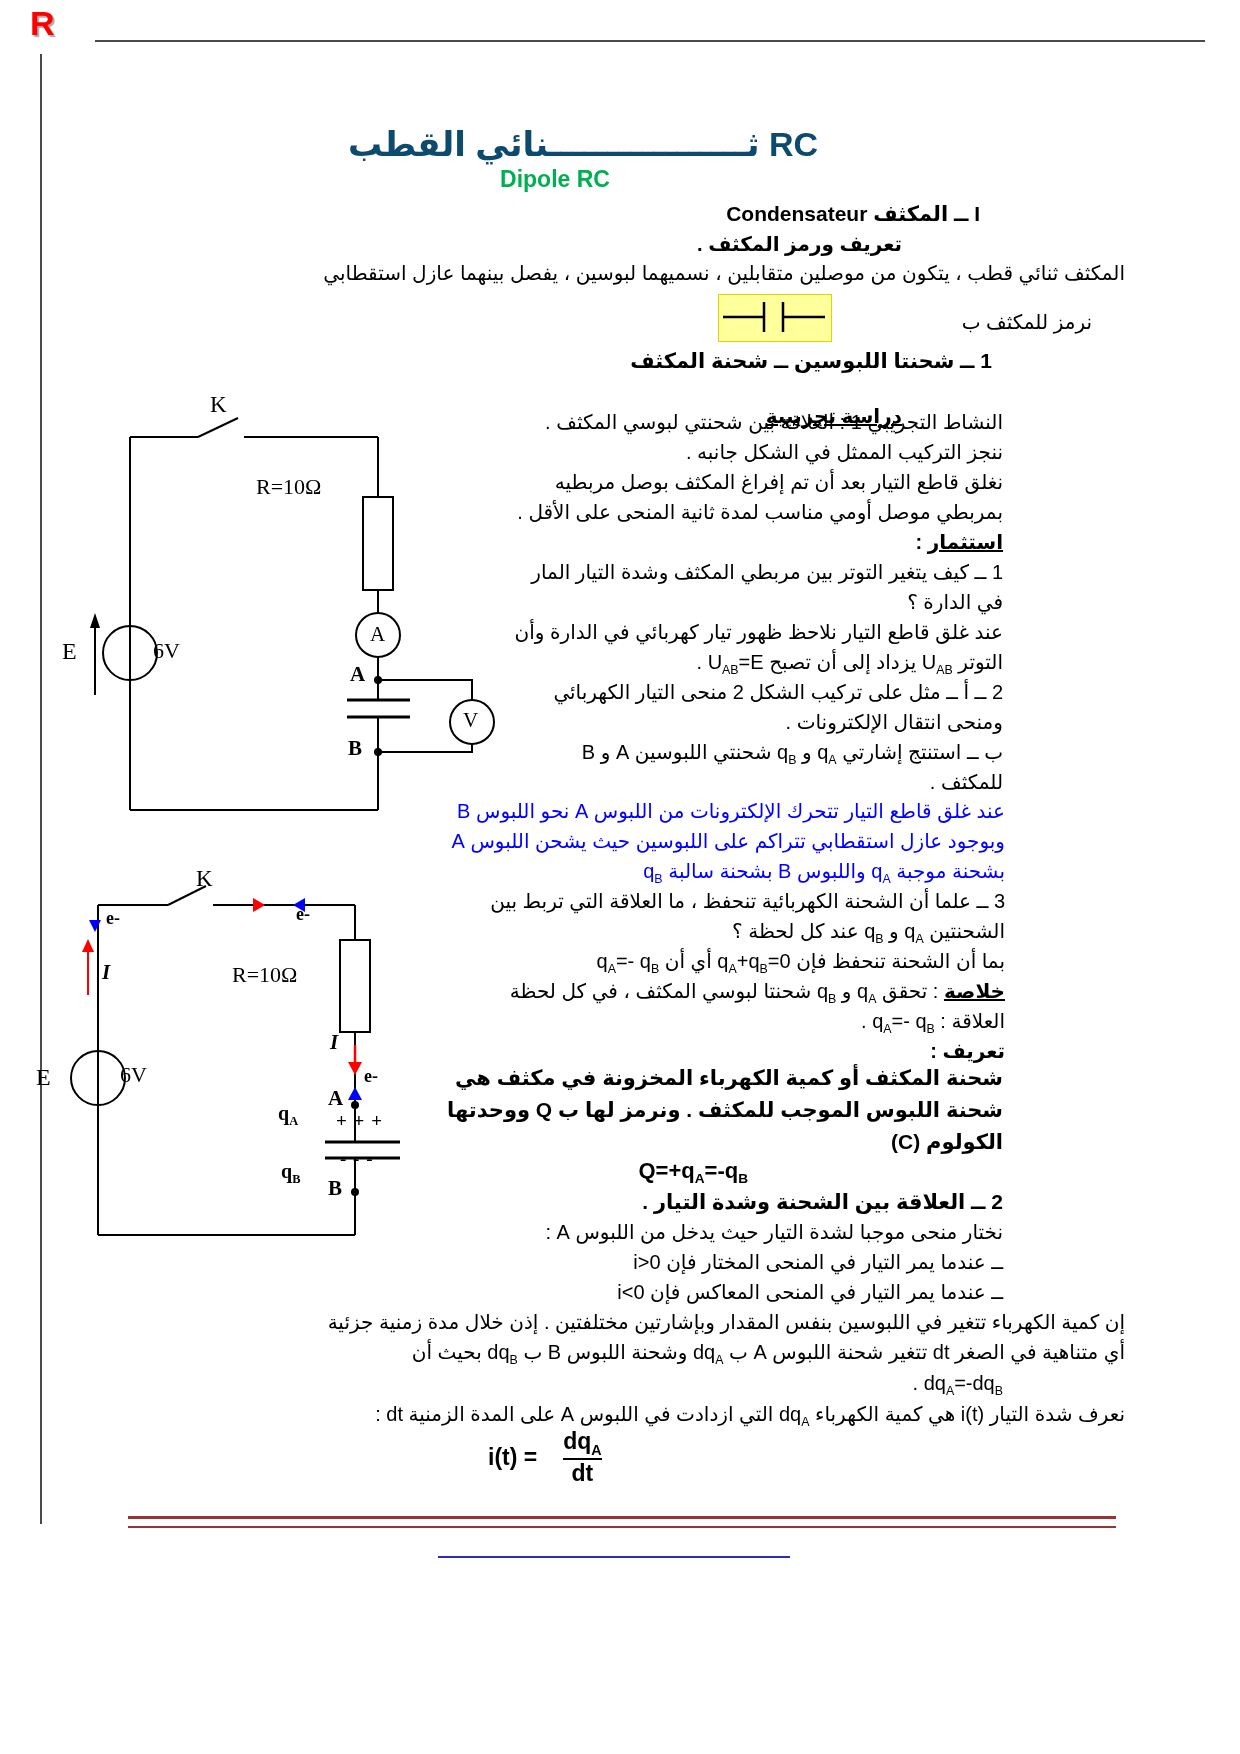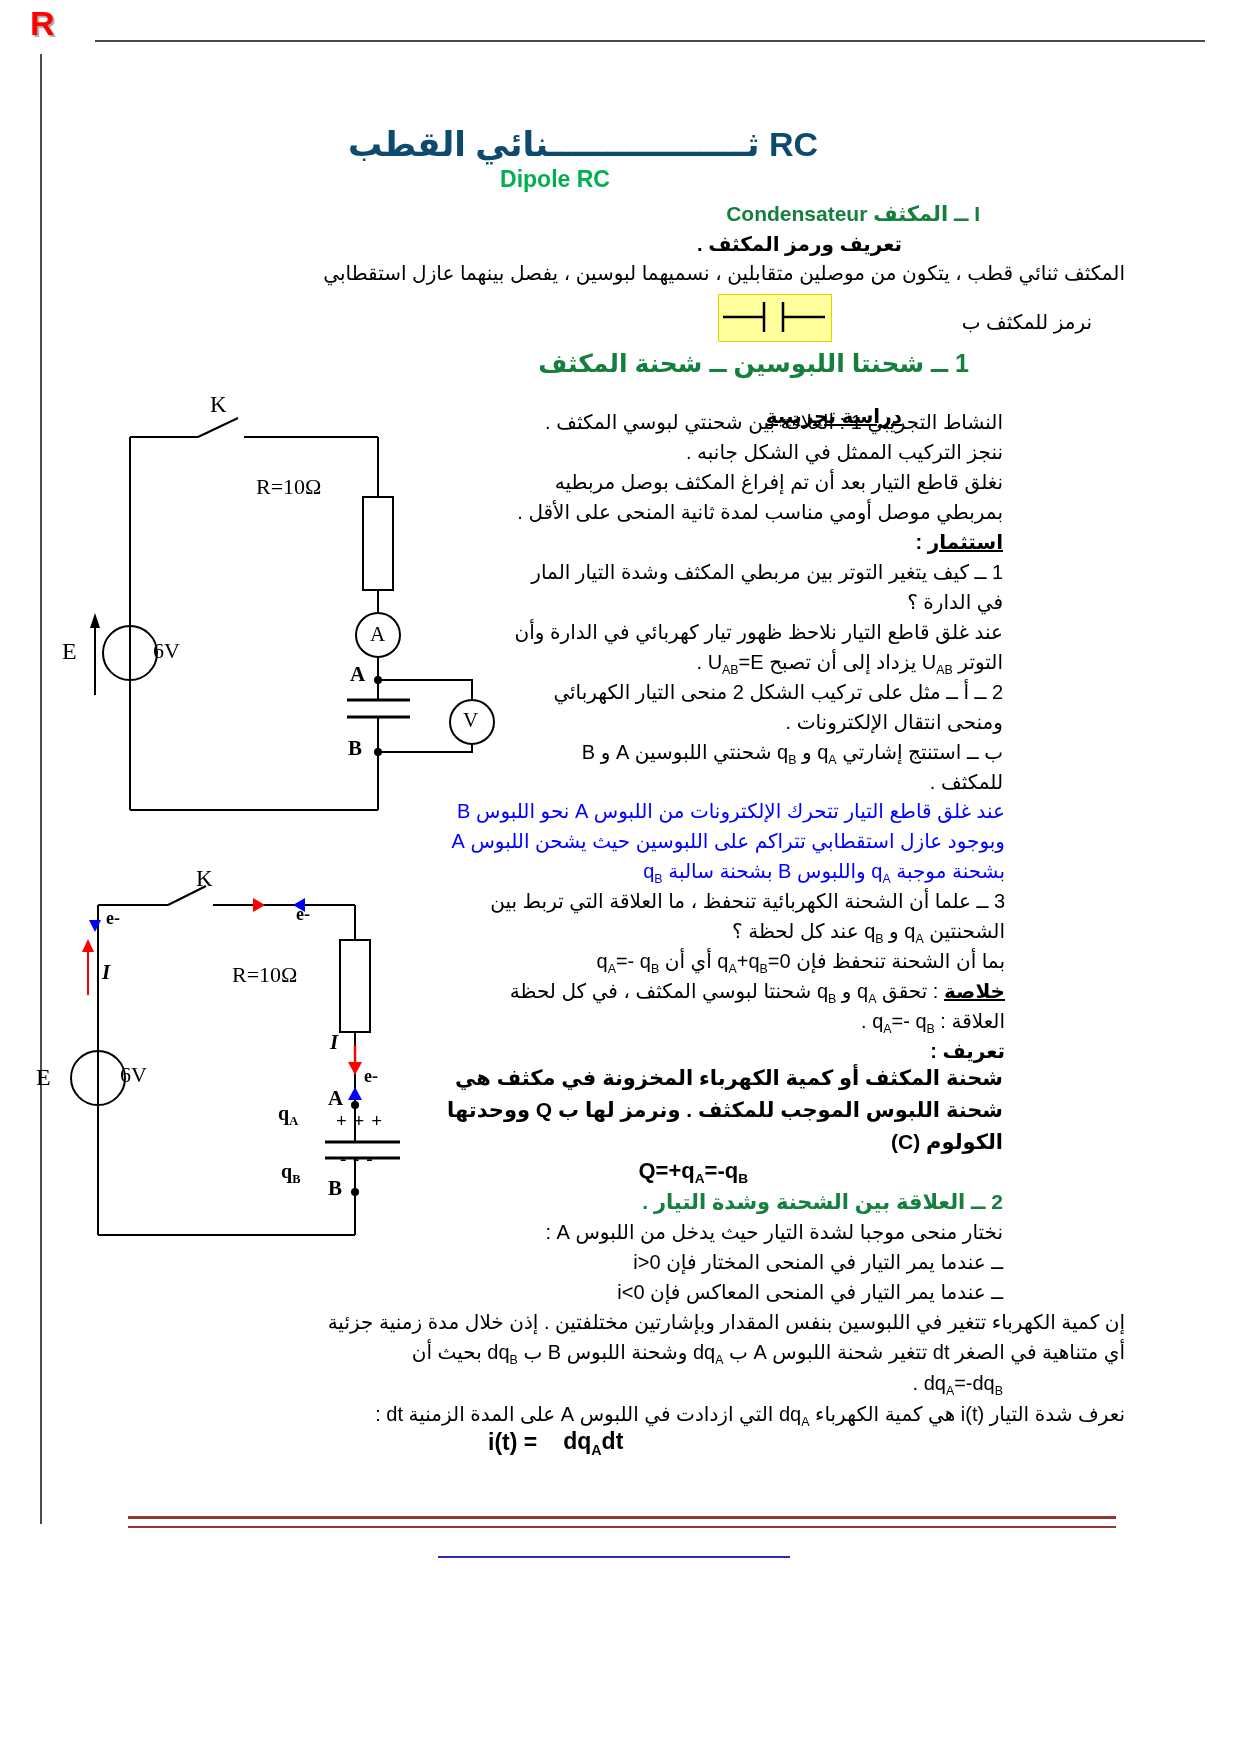--- a/index.html
+++ b/index.html
@@ -2,21 +2,21 @@
 <html lang="ar"><head>
 <meta charset="utf-8">
 <style>
   html,body{margin:0;padding:0;}
   body{width:1240px;height:1754px;position:relative;background:#ffffff;overflow:hidden;
        font-family:"Liberation Sans","DejaVu Sans",sans-serif;}
   .abs{position:absolute;}
   .t{position:absolute;direction:rtl;white-space:nowrap;font-size:20px;color:#000;}
   .b{font-weight:bold;}
   .u{text-decoration:underline;}
-  .green{color:#15803d;font-weight:bold;}
+  .green{color:#000000;font-weight:bold;}
   .blue{color:#0000ff;}
   .dred{color:#000000;font-weight:bold;}
   .red{color:#ff0000;}
   .blu{color:#0000ff;}
   .ltr{direction:ltr;unicode-bidi:isolate;}
   sub{font-size:0.62em;}
   .lab{position:absolute;white-space:nowrap;color:#000;font-family:"Liberation Serif","DejaVu Serif",serif;font-size:22px;}
   .center-wrap{position:absolute;left:0;width:1110px;text-align:center;}
   .rule{position:absolute;}
 </style>
@@ -39,21 +39,21 @@
   <svg width="110" height="44" viewBox="0 0 110 44">
     <g stroke="#000" stroke-width="2.5" fill="none">
       <path d="M4,22 H45"></path>
         <path d="M45,7 V37"></path>
         <path d="M64,7 V37"></path>
         <path d="M64,22 H106"></path>
     </g>
   </svg>
 </div>
 
-<div class="t green" style="top:349px;right:271px;font-size:25px;text-align:right;">1 ــ شحنتا اللبوسين ــ شحنة المكثف</div>
+<div class="t green" style="top:349px;right:248px;font-size:21px;text-align:right;">1 ــ شحنتا اللبوسين ــ شحنة المكثف</div>
 <div class="t b u" style="top:380px;right:338px;margin-top:24px;">دراسة تجريبية</div>
 
 <div class="t" style="top:410px;right:237px">النشاط التجريبي 1 : العلاقة بين شحنتي لبوسي المكثف .</div>
 <div class="t" style="top:440px;right:237px">ننجز التركيب الممثل في الشكل جانبه .</div>
 <div class="t" style="top:470px;right:237px">نغلق قاطع التيار بعد أن تم إفراغ المكثف بوصل مربطيه</div>
 <div class="t" style="top:500px;right:237px">بمربطي موصل أومي مناسب لمدة ثانية المنحى على الأقل .</div>
 <div class="t b" style="top:530px;right:237px"><span class="u">استثمار</span><span> :</span></div>
 <div class="t" style="top:560px;right:237px">1 ــ كيف يتغير التوتر بين مربطي المكثف وشدة التيار المار</div>
 <div class="t" style="top:590px;right:237px">في الدارة ؟</div>
 <div class="t" style="top:620px;right:237px">عند غلق قاطع التيار نلاحظ ظهور تيار كهربائي في الدارة وأن</div>
@@ -85,21 +85,21 @@
 <div class="t" style="top:1250px;right:237px"><span>ــ عندما يمر التيار في المنحى المختار فإن </span><span class="ltr">i&gt;0</span></div>
 <div class="t" style="top:1280px;right:237px"><span>ــ عندما يمر التيار في المنحى المعاكس فإن </span><span class="ltr">i&lt;0</span></div>
 <div class="t" style="top:1310px;right:115px">إن كمية الكهرباء تتغير في اللبوسين بنفس المقدار وبإشارتين مختلفتين . إذن خلال مدة زمنية جزئية</div>
 <div class="t" style="top:1340px;right:115px"><span>أي متناهية في الصغر </span><span class="ltr">dt</span><span> تتغير شحنة اللبوس A ب </span><span class="ltr"><span>dq</span><sub>A</sub></span><span> وشحنة اللبوس B ب </span><span class="ltr"><span>dq</span><sub>B</sub></span><span> بحيث أن</span></div>
 <div class="t" style="top:1372px;right:237px"><span class="ltr"><span>dq</span><sub>A</sub><span>=-dq</span><sub>B</sub></span><span> .</span></div>
 <div class="t" style="top:1402px;right:115px"><span>نعرف شدة التيار </span><span class="ltr">i(t)</span><span> هي كمية الكهرباء </span><span class="ltr"><span>dq</span><sub>A</sub></span><span> التي ازدادت في اللبوس A على المدة الزمنية </span><span class="ltr">dt</span><span> :</span></div>
 
 <div class="abs" style="left:488px;top:1428px">
   <div style="display:flex;align-items:center;gap:26px;font-size:23px;font-weight:bold;direction:ltr">
     <span>i(t) =</span>
-    <span style="display:inline-flex;flex-direction:row;align-items:flex-start;line-height:1.15">
+    <span style="display:inline-flex;flex-direction:column;align-items:center;line-height:1.15">
       <span><span>dq</span><sub>A</sub></span>
       <span style="border-top:2px solid #000;align-self:stretch"></span>
       <span>dt</span>
     </span>
   </div>
 </div>
 
 <svg class="abs" style="left:80px;top:390px" width="430" height="430" viewBox="0 0 430 430">
   <g stroke="#000" stroke-width="2" fill="none">
     <path d="M50,47 H118"></path>

